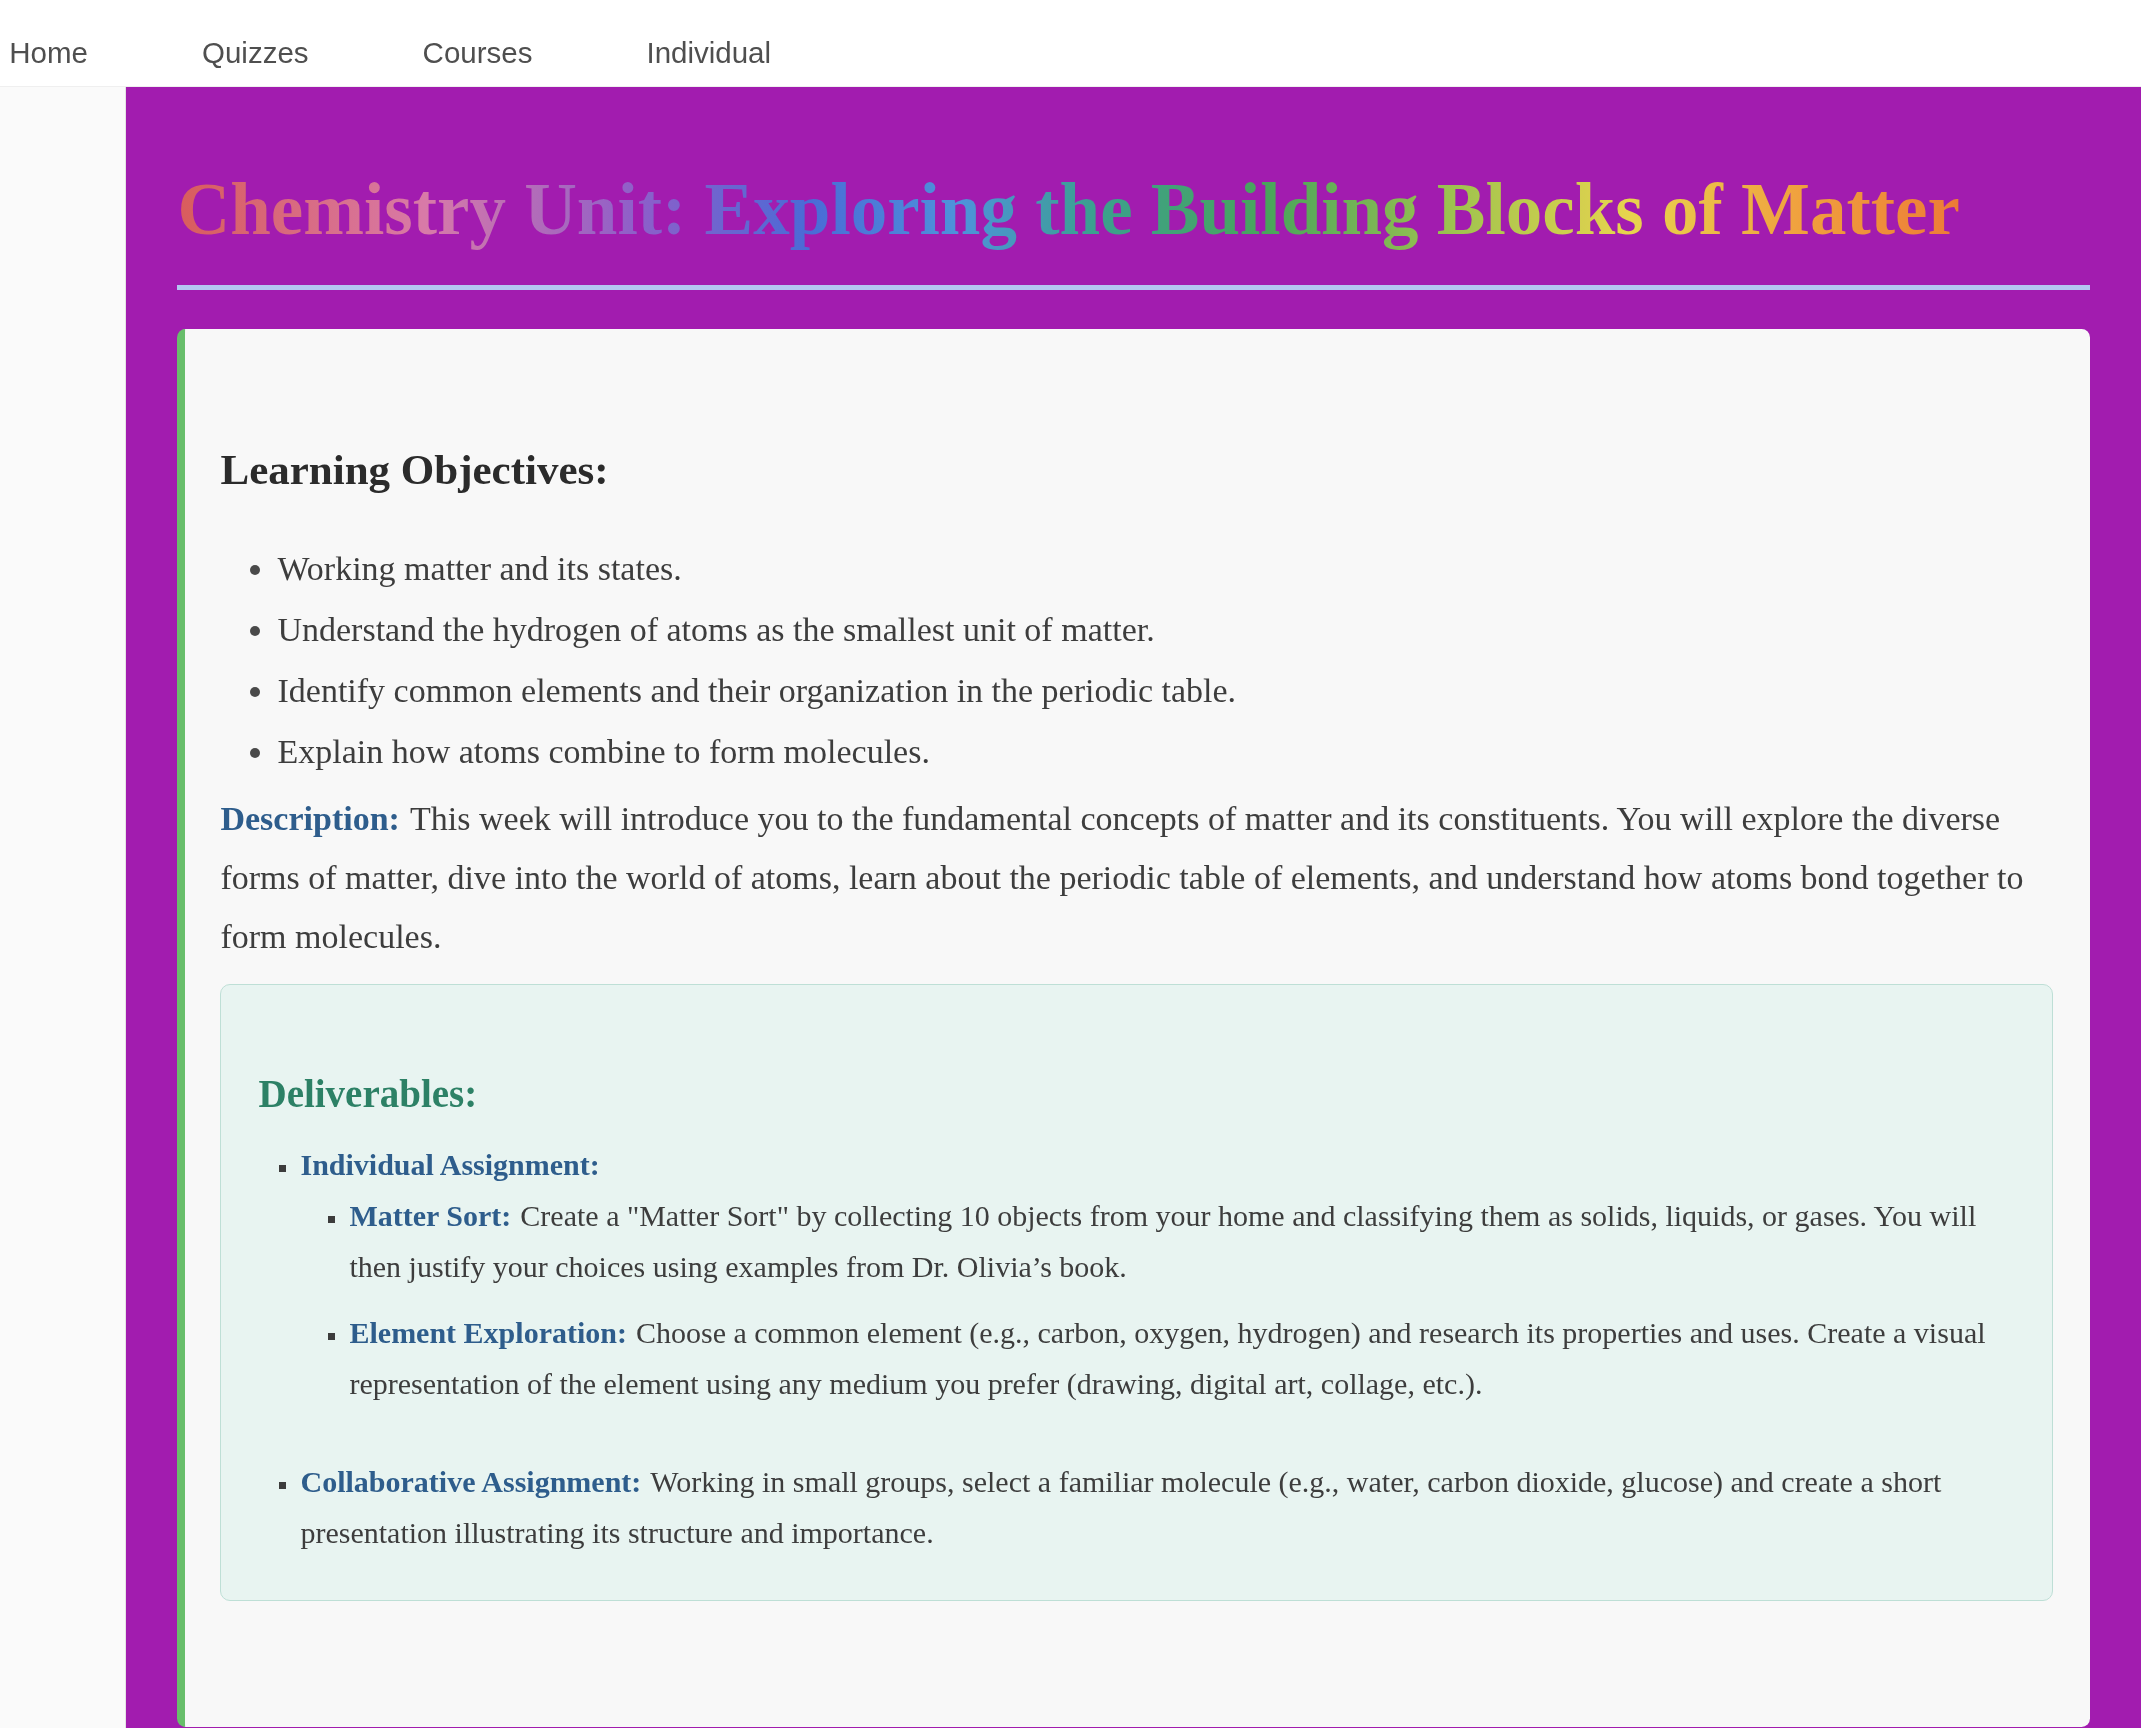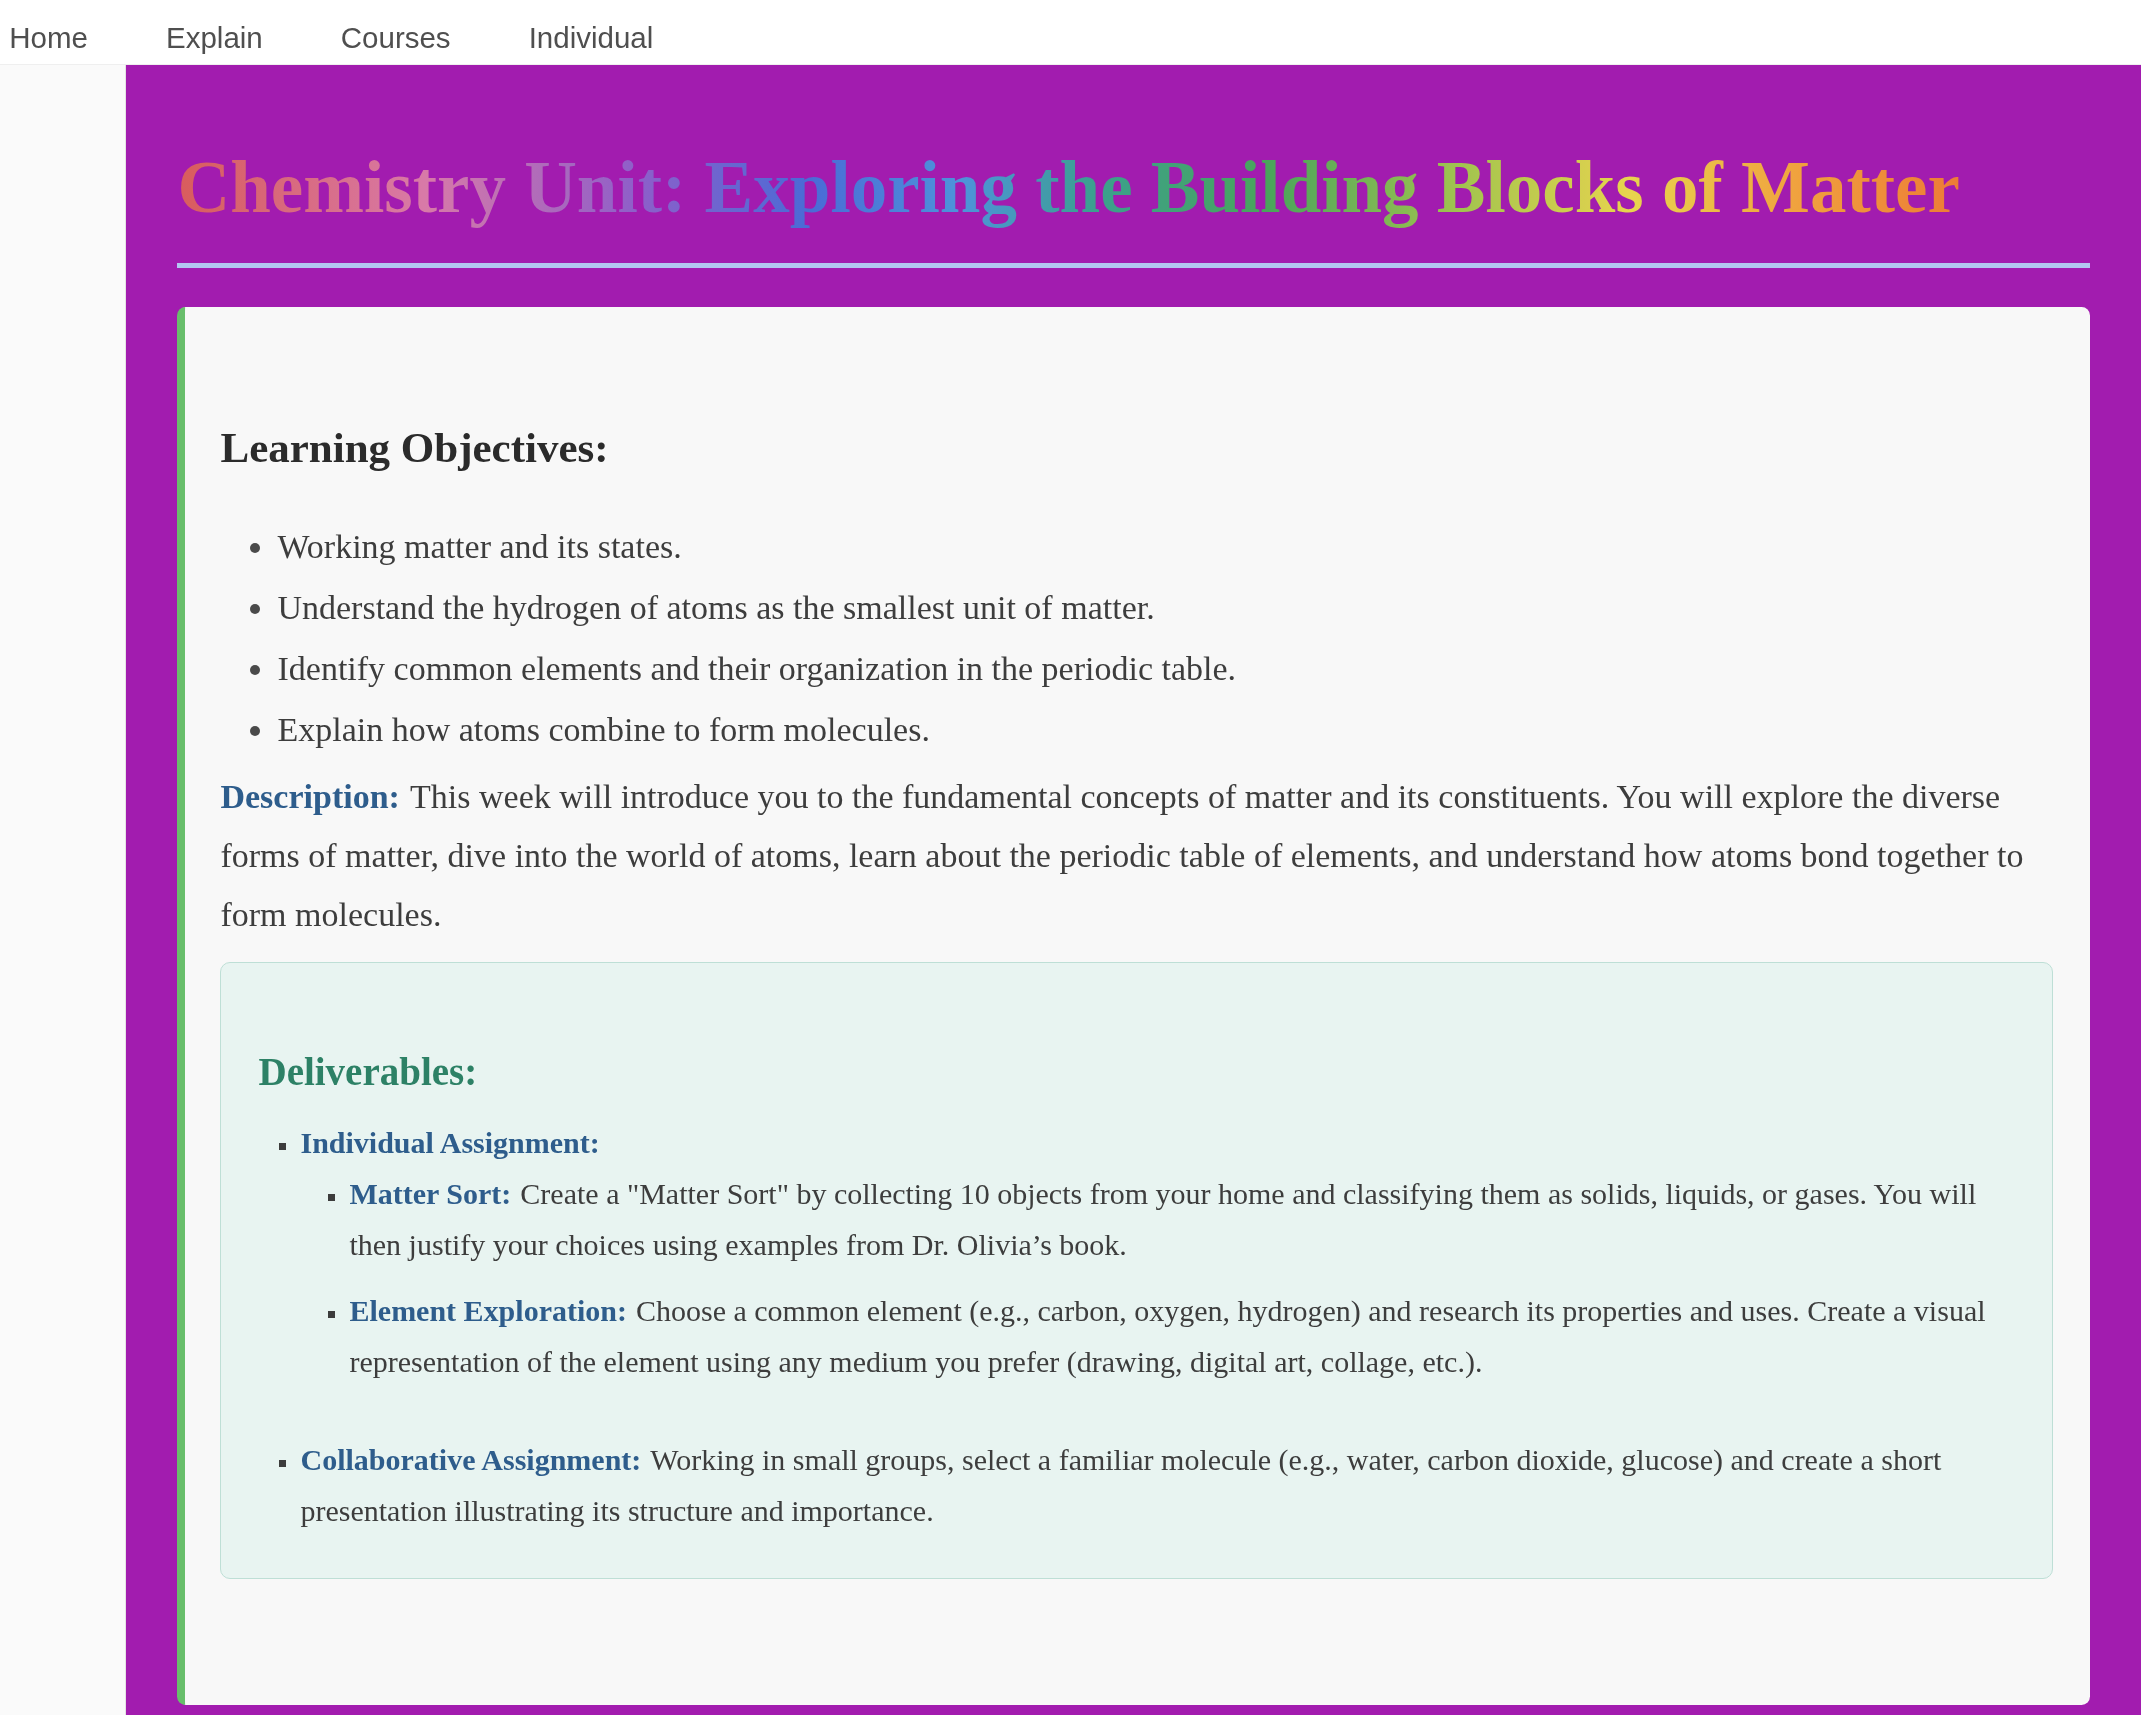--- a/index.html
+++ b/index.html
@@ -5,24 +5,24 @@
   html, body { margin: 0; padding: 0; }
   body {
     width: 2142px; height: 1729px; overflow: hidden;
     background: #ffffff;
     font-family: "Liberation Sans", sans-serif;
     color: var(--body_text, #3d3d3d);
   }
 
   
   .nav {
-    height: 65px; box-sizing: border-box;
+    height: 87px; box-sizing: border-box;
     background: #ffffff;
-    display: flex; align-items: flex-start;
-    gap: 78px; padding: 20px 0 0 9.3px;
+    display: flex; align-items: center;
+    gap: 114px; padding: 20px 0 0 9.3px;
     border-bottom: 0.8px solid #efefef;
   }
   .nav a {
     font-size: 29.5px; line-height: 1.2;
     color: var(--nav_text, #4f4f4f);
     text-decoration: none; cursor: pointer;
   }
 
   
   .page { display: flex; height: 1650px; }
@@ -113,21 +113,21 @@
   }
   .deliverables-box li::marker { color: #3c3c3c; font-size: 25px; }
   ul.sub-assignments li.sub-item + li.sub-item { margin-top: 15px; }
   li.collab-item { margin-top: 47px; }
 </style>
 </head>
 <body>
 
 <nav class="nav">
   <a>Home</a>
-  <a>Explain</a>
+  <a>Quizzes</a>
   <a>Courses</a>
   <a>Individual</a>
 </nav>
 
 <div class="page">
   <div class="strip-left"></div>
 
   <main class="container">
 
     <h1 class="page-title" style="background-image: linear-gradient(to right, rgb(217, 92, 92) 0%, rgb(216, 122, 168) 13%, rgb(142, 95, 201) 24%, rgb(74, 107, 214) 33%, rgb(78, 147, 218) 41%, rgb(59, 160, 142) 48%, rgb(73, 165, 91) 57%, rgb(169, 198, 78) 68%, rgb(232, 212, 78) 76%, rgb(240, 160, 62) 85%, rgb(234, 92, 48) 100%);">Chemistry Unit: Exploring the Building Blocks of Matter</h1>

